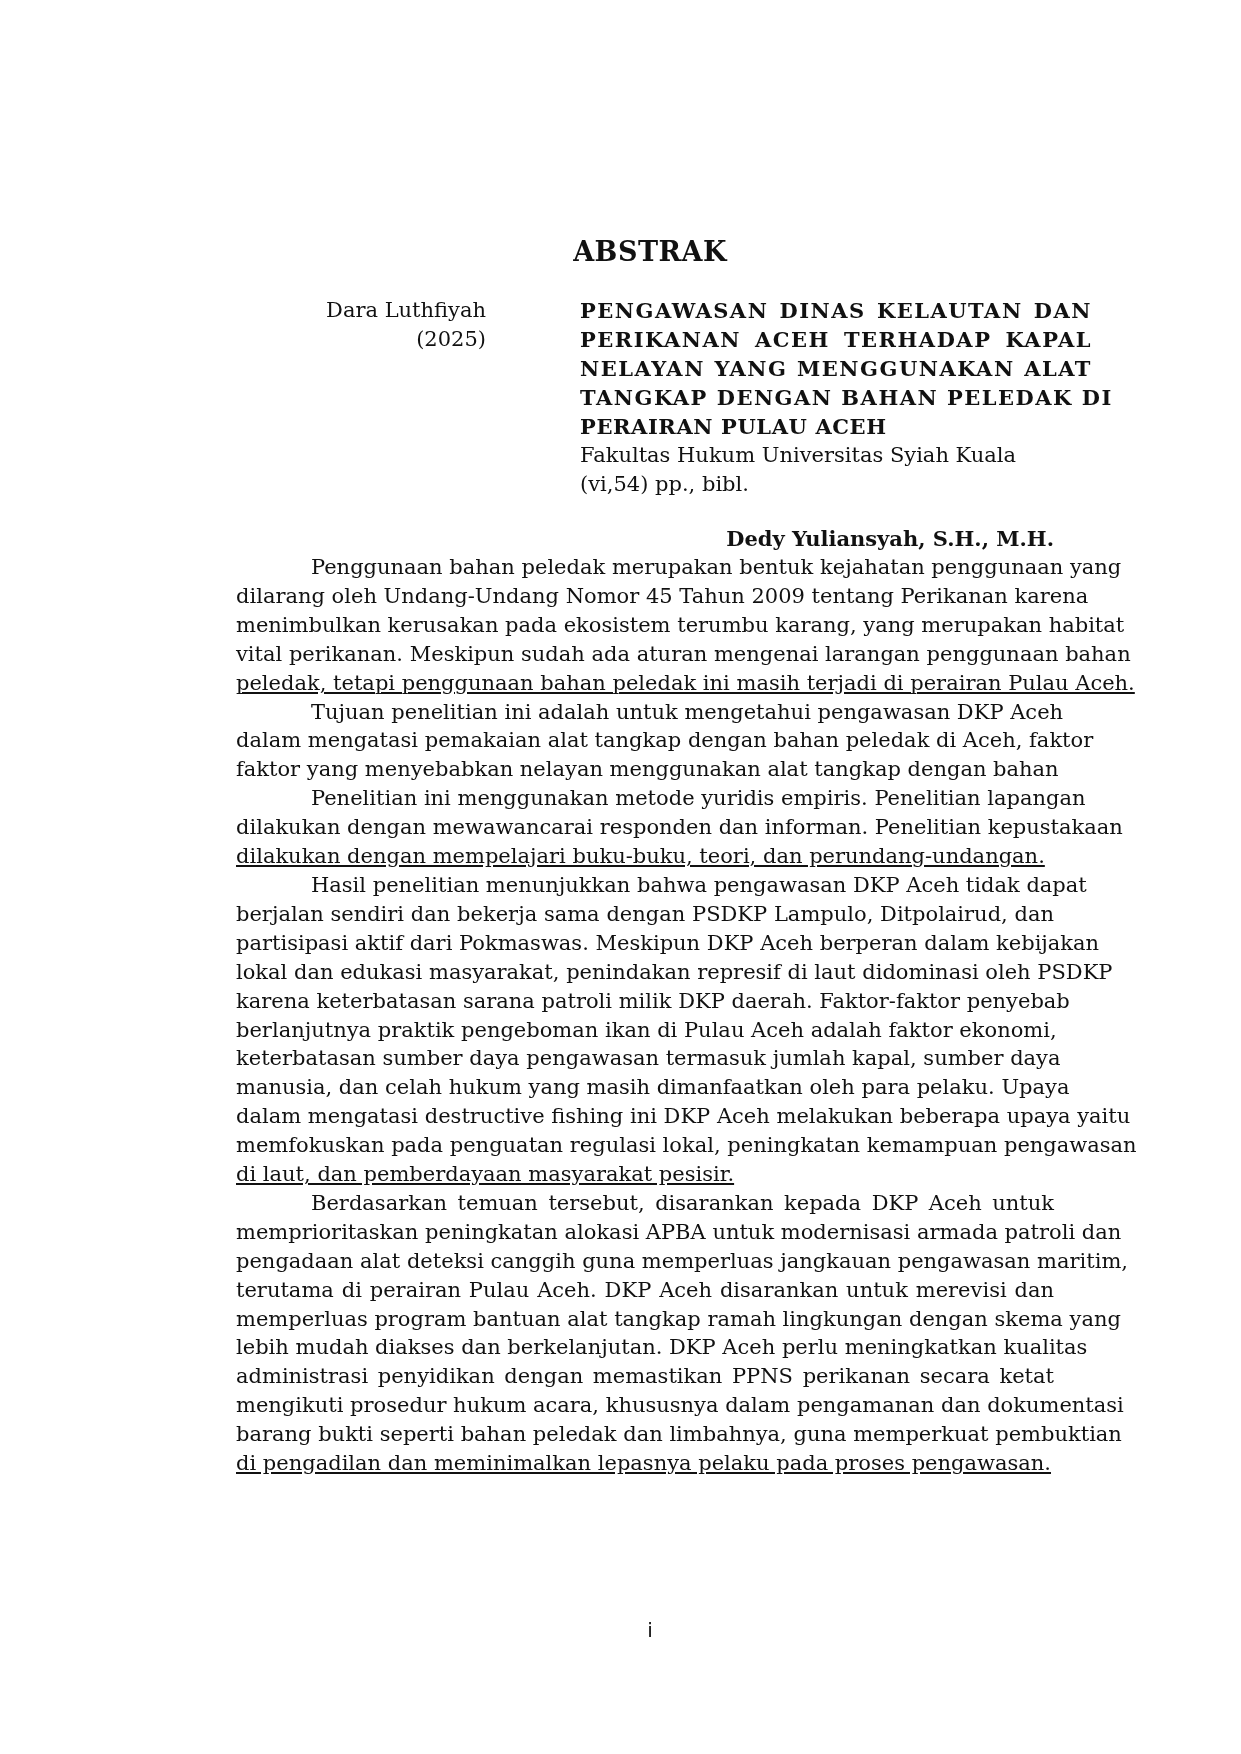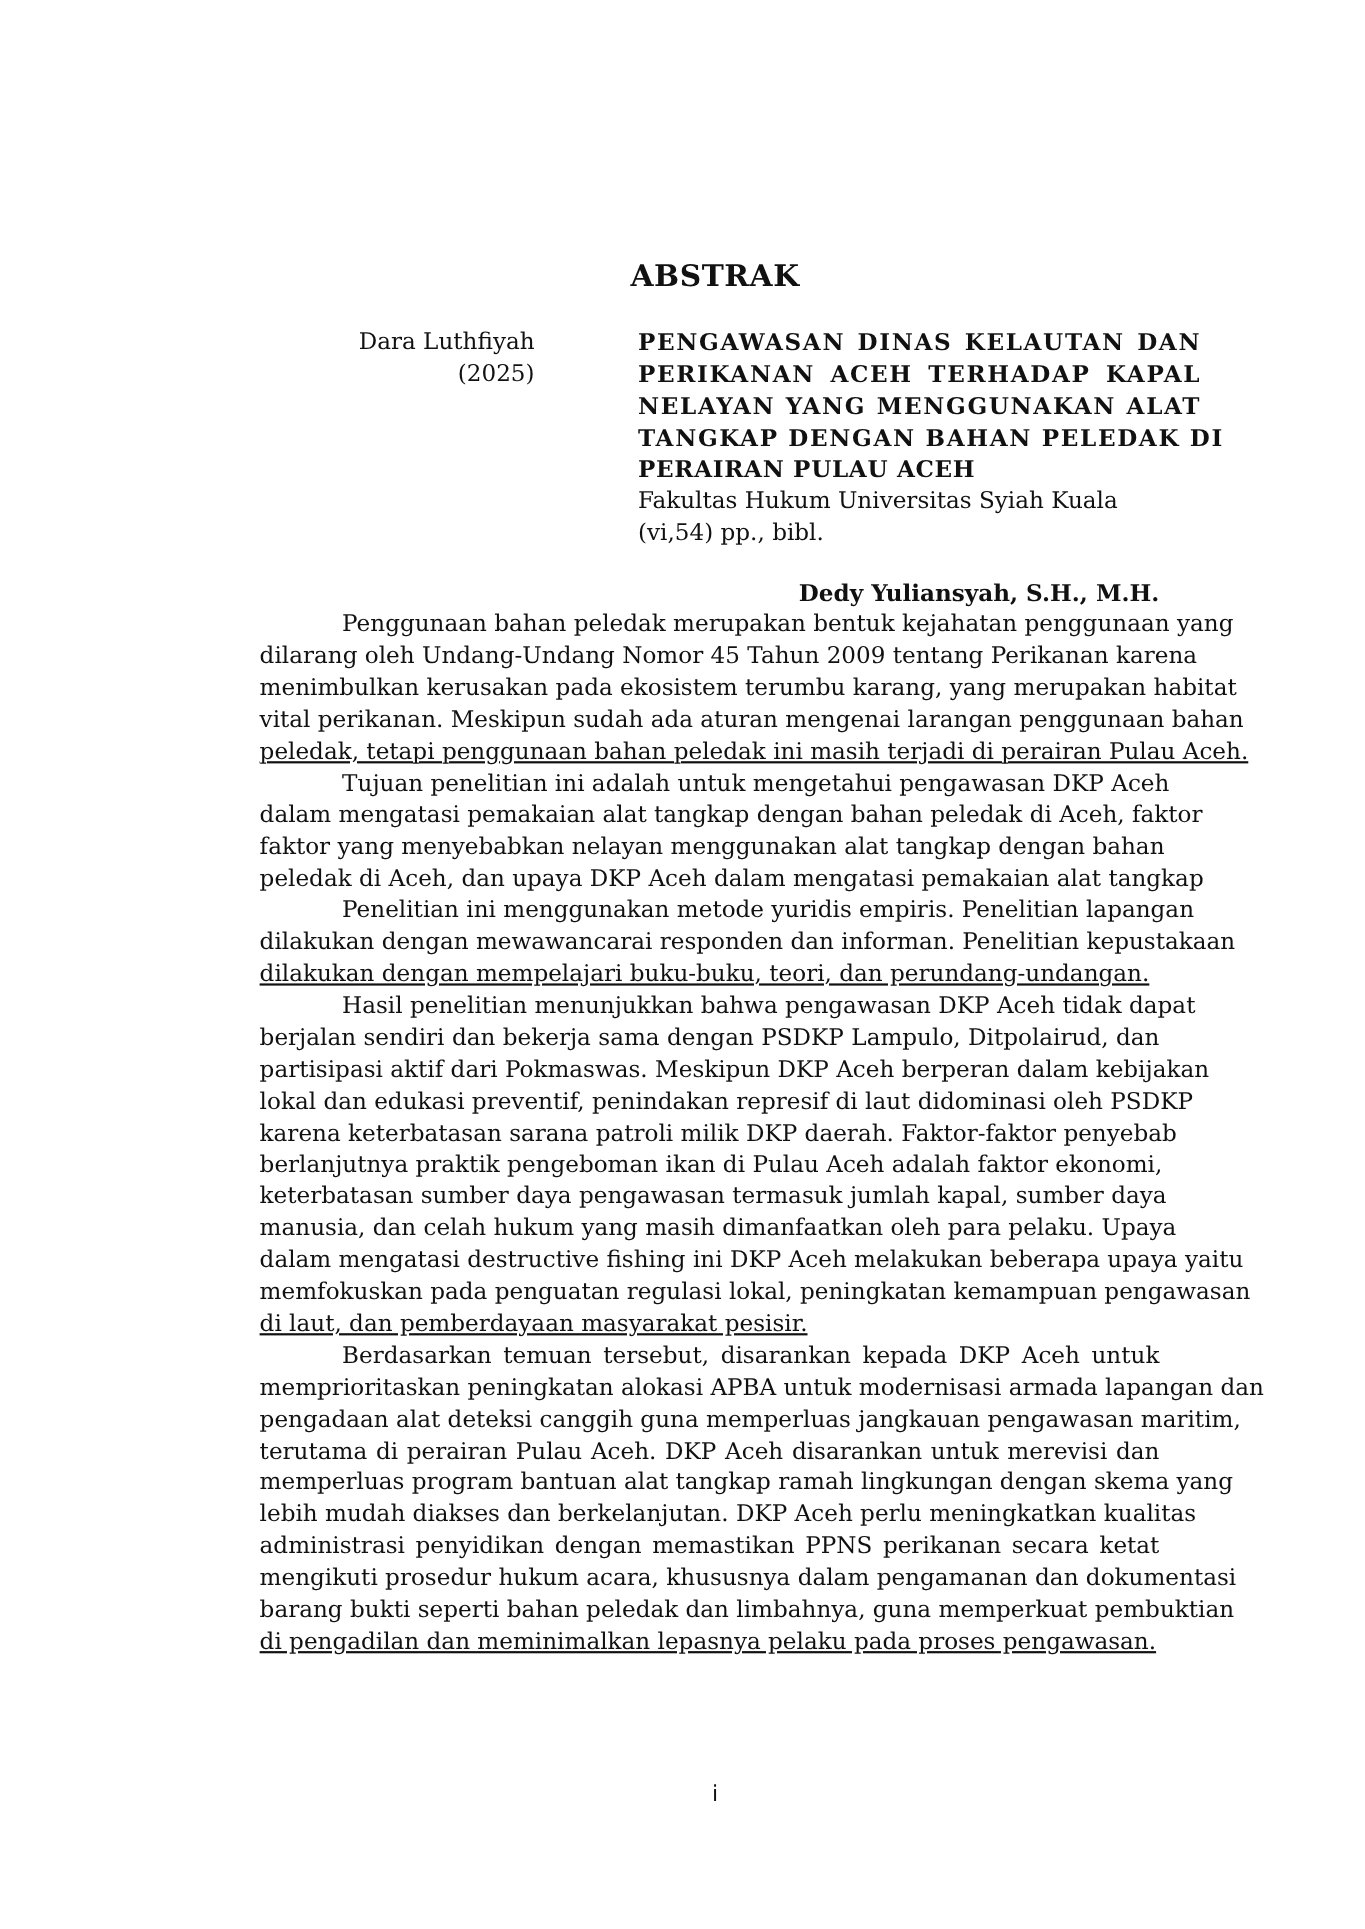--- a/index.html
+++ b/index.html
@@ -57,46 +57,45 @@
       <span class="line">dilarang oleh Undang-Undang Nomor 45 Tahun 2009 tentang Perikanan karena</span>
       <span class="line">menimbulkan kerusakan pada ekosistem terumbu karang, yang merupakan habitat</span>
       <span class="line">vital perikanan. Meskipun sudah ada aturan mengenai larangan penggunaan bahan</span>
       <span class="line end">peledak, tetapi penggunaan bahan peledak ini masih terjadi di perairan Pulau Aceh.</span>
     </div>
 
     <div>
       <span class="line indent">Tujuan penelitian ini adalah untuk mengetahui pengawasan DKP Aceh</span>
       <span class="line">dalam mengatasi pemakaian alat tangkap dengan bahan peledak di Aceh, faktor</span>
       <span class="line">faktor yang menyebabkan nelayan menggunakan alat tangkap dengan bahan</span>
-      <span class="line">peledak di Aceh, dan upaya DKP Aceh dalam mengatasi pemakaian alat tangkap</span>
     </div>
 
     <div>
       <span class="line indent">Penelitian ini menggunakan metode yuridis empiris. Penelitian lapangan</span>
       <span class="line">dilakukan dengan mewawancarai responden dan informan. Penelitian kepustakaan</span>
       <span class="line end">dilakukan dengan mempelajari buku-buku, teori, dan perundang-undangan.</span>
     </div>
 
     <div>
       <span class="line indent">Hasil penelitian menunjukkan bahwa pengawasan DKP Aceh tidak dapat</span>
       <span class="line">berjalan sendiri dan bekerja sama dengan PSDKP Lampulo, Ditpolairud, dan</span>
       <span class="line">partisipasi aktif dari Pokmaswas. Meskipun DKP Aceh berperan dalam kebijakan</span>
-      <span class="line">lokal dan edukasi preventif, penindakan represif di laut didominasi oleh PSDKP</span>
+      <span class="line">lokal dan edukasi masyarakat, penindakan represif di laut didominasi oleh PSDKP</span>
       <span class="line">karena keterbatasan sarana patroli milik DKP daerah. Faktor-faktor penyebab</span>
       <span class="line">berlanjutnya praktik pengeboman ikan di Pulau Aceh adalah faktor ekonomi,</span>
       <span class="line">keterbatasan sumber daya pengawasan termasuk jumlah kapal, sumber daya</span>
       <span class="line">manusia, dan celah hukum yang masih dimanfaatkan oleh para pelaku. Upaya</span>
       <span class="line">dalam mengatasi destructive fishing ini DKP Aceh melakukan beberapa upaya yaitu</span>
       <span class="line">memfokuskan pada penguatan regulasi lokal, peningkatan kemampuan pengawasan</span>
       <span class="line end">di laut, dan pemberdayaan masyarakat pesisir.</span>
     </div>
 
     <div>
       <span class="line indent">Berdasarkan temuan tersebut, disarankan kepada DKP Aceh untuk</span>
-      <span class="line">memprioritaskan peningkatan alokasi APBA untuk modernisasi armada lapangan dan</span>
+      <span class="line">memprioritaskan peningkatan alokasi APBA untuk modernisasi armada patroli dan</span>
       <span class="line">pengadaan alat deteksi canggih guna memperluas jangkauan pengawasan maritim,</span>
       <span class="line">terutama di perairan Pulau Aceh. DKP Aceh disarankan untuk merevisi dan</span>
       <span class="line">memperluas program bantuan alat tangkap ramah lingkungan dengan skema yang</span>
       <span class="line">lebih mudah diakses dan berkelanjutan. DKP Aceh perlu meningkatkan kualitas</span>
       <span class="line">administrasi penyidikan dengan memastikan PPNS perikanan secara ketat</span>
       <span class="line">mengikuti prosedur hukum acara, khususnya dalam pengamanan dan dokumentasi</span>
       <span class="line">barang bukti seperti bahan peledak dan limbahnya, guna memperkuat pembuktian</span>
       <span class="line end">di pengadilan dan meminimalkan lepasnya pelaku pada proses pengawasan.</span>
     </div>
   </div>

